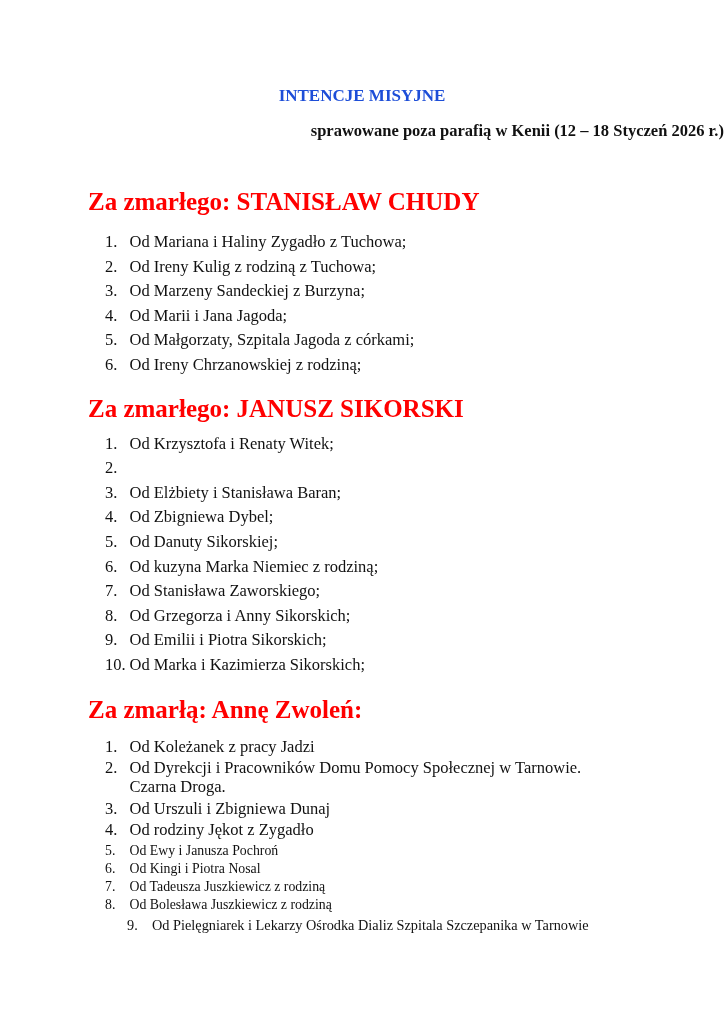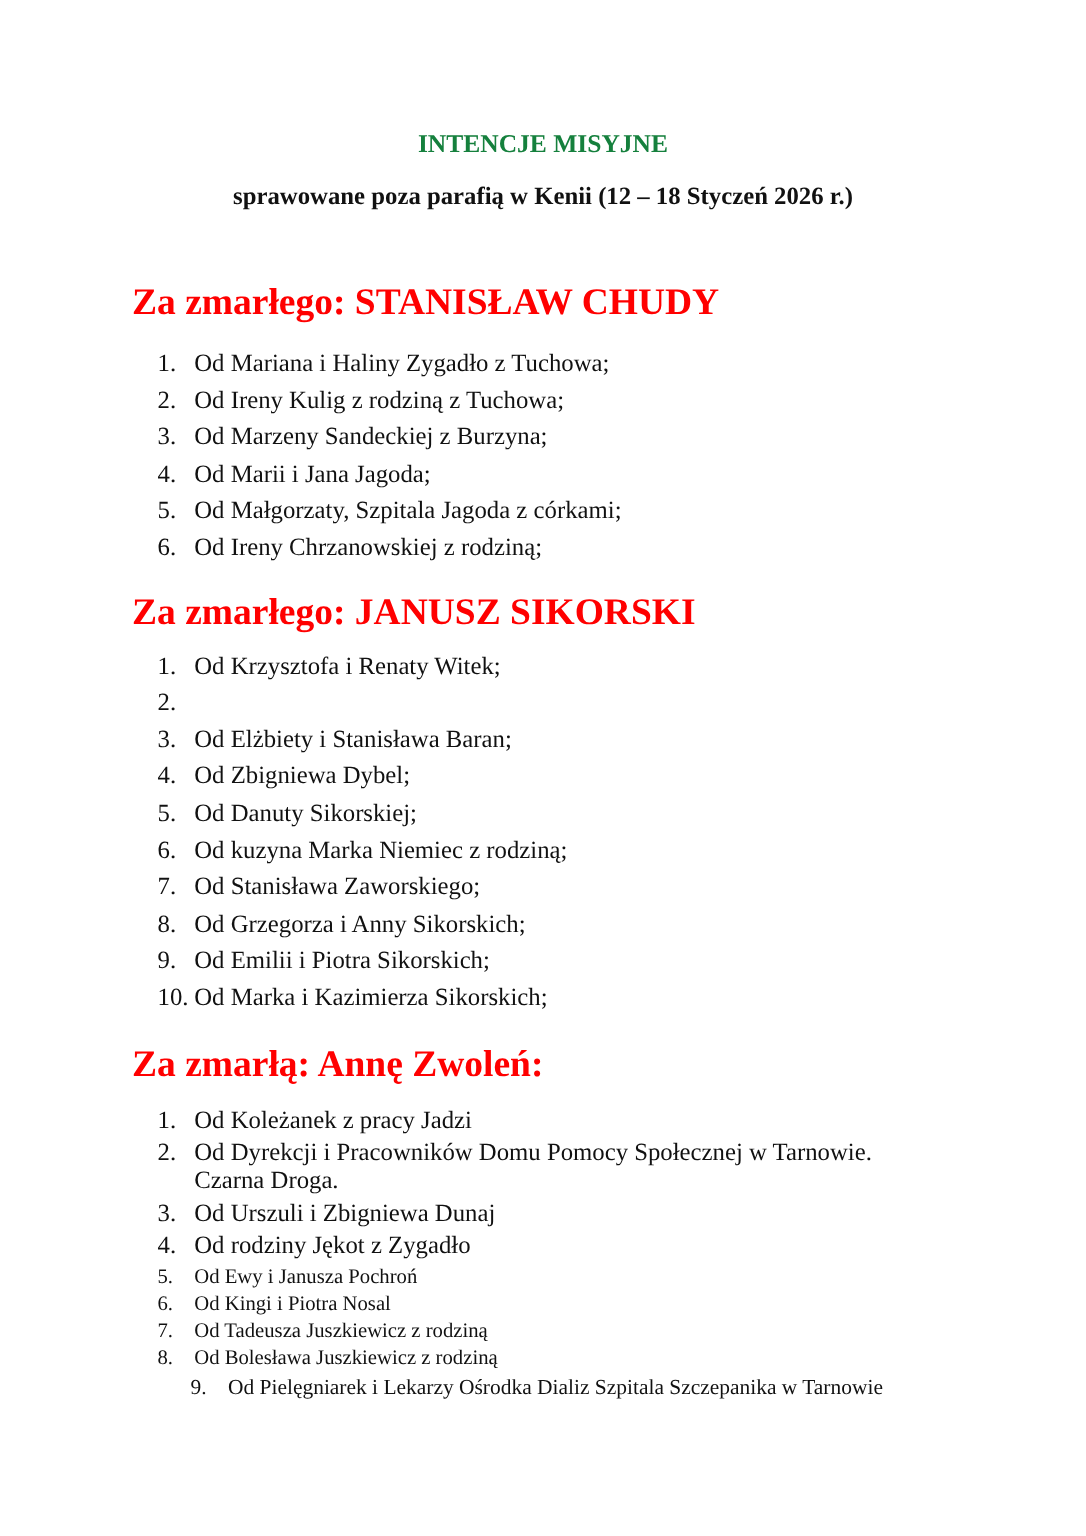--- a/index.html
+++ b/index.html
@@ -11,25 +11,25 @@
     overflow: hidden;
     font-family: "Liberation Serif", "DejaVu Serif", serif;
     color: #111111;
   }
   .doc-title {
     padding-top: 86px;
     text-align: center;
     font-size: 17px;
     font-weight: bold;
     line-height: 20px;
-    color: #15803d;
+    color: #1d4ed8;
   }
   .doc-subtitle {
     margin-top: 15px;
-    text-align: center;
+    text-align: right;
     font-size: 16.5px;
     font-weight: bold;
     line-height: 20px;
     color: #111111;
   }
   .section-heading {
     margin-left: 88px;
     font-size: 25px;
     font-weight: bold;
     line-height: 22px;

